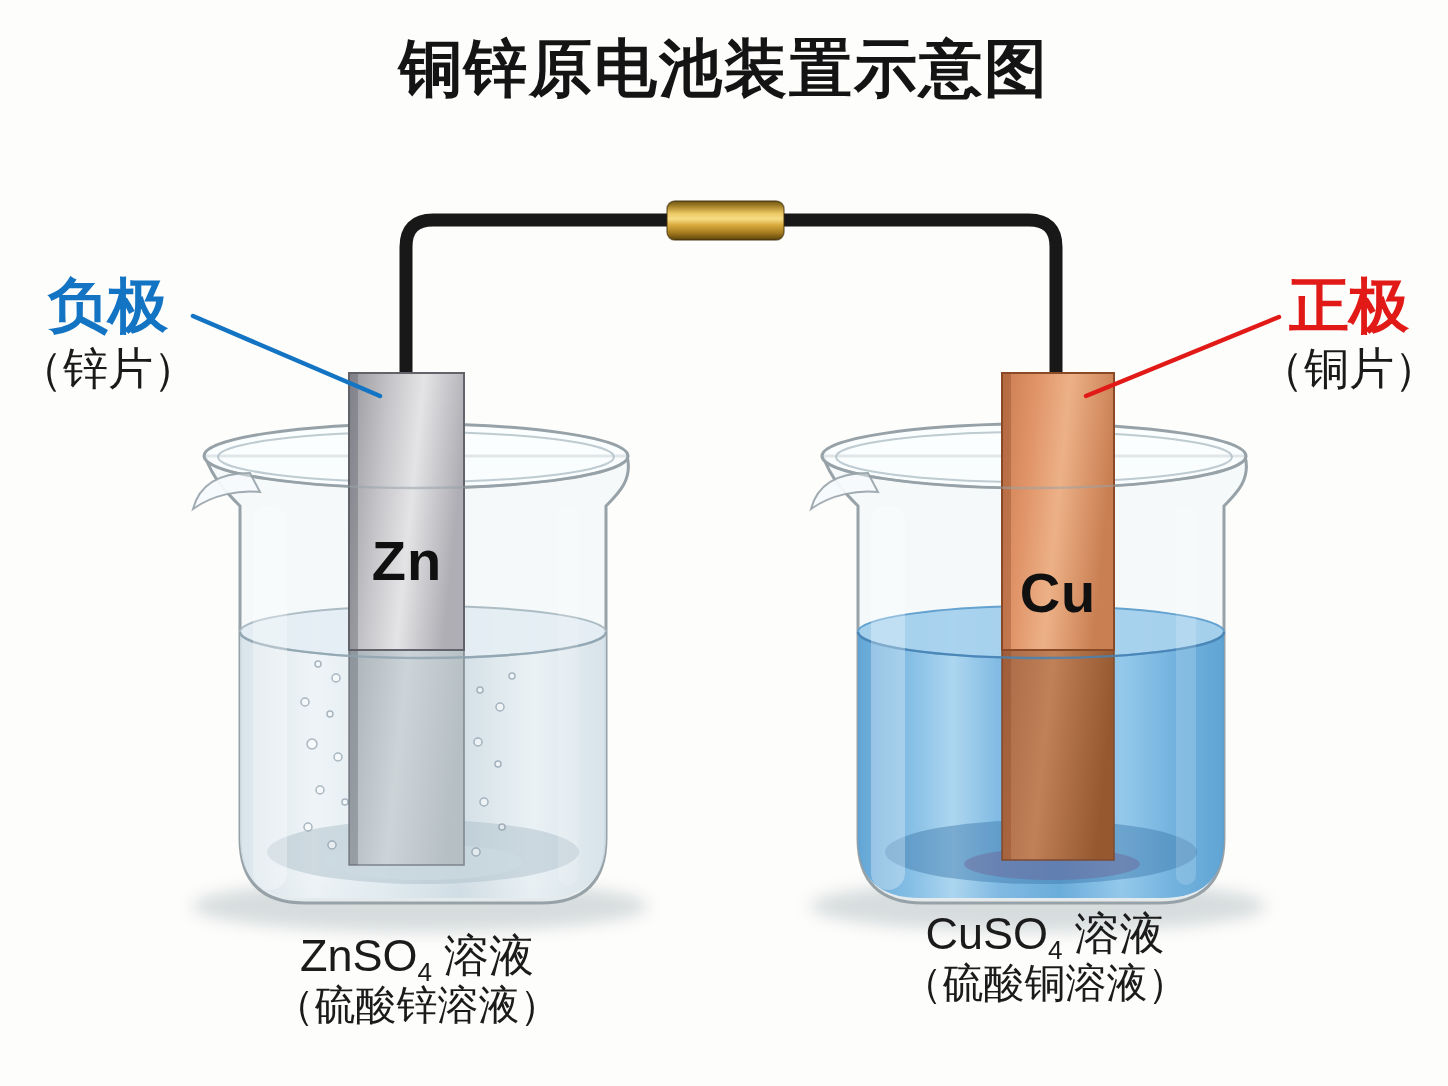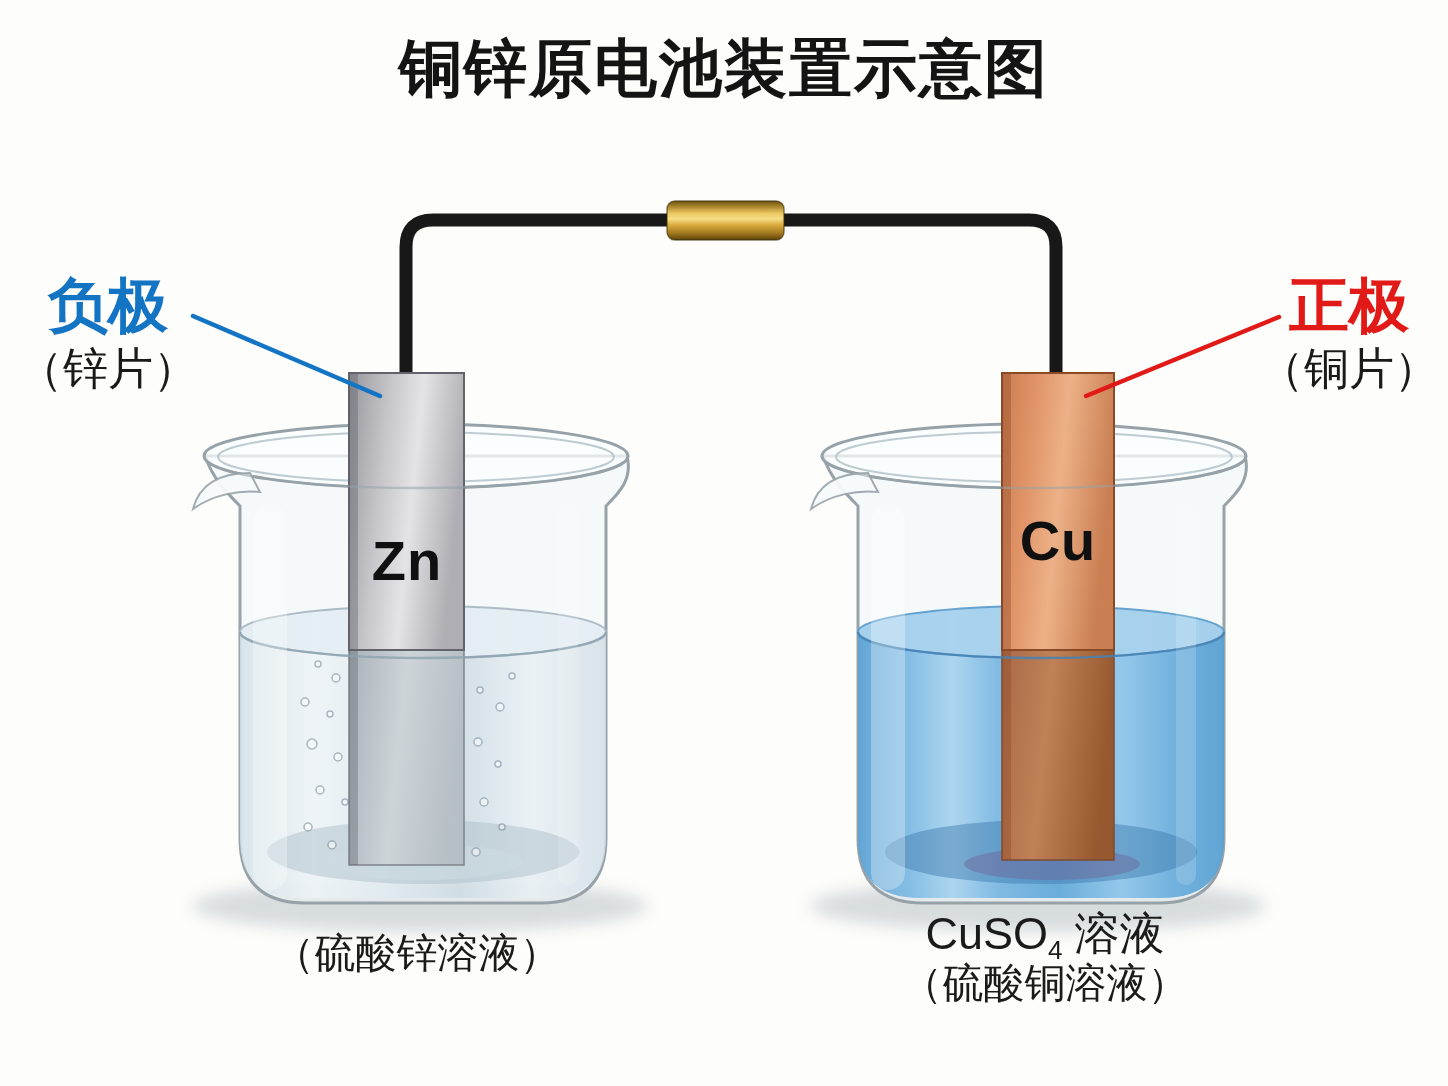--- a/index.html
+++ b/index.html
@@ -170,23 +170,24 @@
     <div class="pole-material">（锌片）</div>
   </div>
 
   <div class="txt pole-group" style="left:1349px;top:276px;">
     <div class="pole-label pos">正极</div>
     <div class="pole-material">（铜片）</div>
   </div>
 
   <div class="txt electrode-symbol" style="left:407px;top:528px;">Zn</div>
 
-  <div class="txt electrode-symbol" style="left:1058px;top:508px;">Cu</div>
+  <div class="txt electrode-symbol" style="left:1058px;top:560px;">Cu</div>
 
   <div class="txt solution-group" style="left:417px;top:933px;">
+    <div class="solution-formula"><span>ZnSO</span><sub>4</sub><span class="solution-suffix">溶液</span></div>
     <div class="solution-name">（硫酸锌溶液）</div>
   </div>
 
   <div class="txt solution-group" style="left:1045px;top:911px;">
     <div class="solution-formula"><span>CuSO</span><sub>4</sub><span class="solution-suffix">溶液</span></div>
     <div class="solution-name">（硫酸铜溶液）</div>
   </div>
 
 </div>
 

